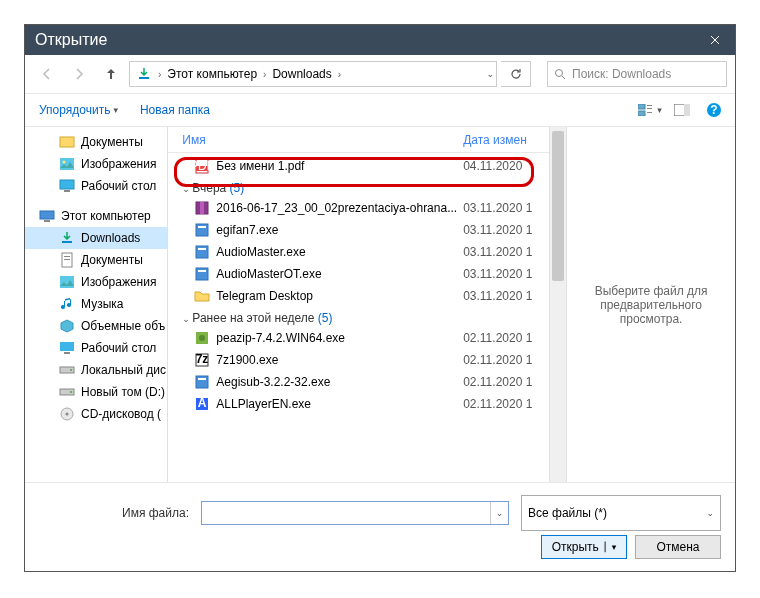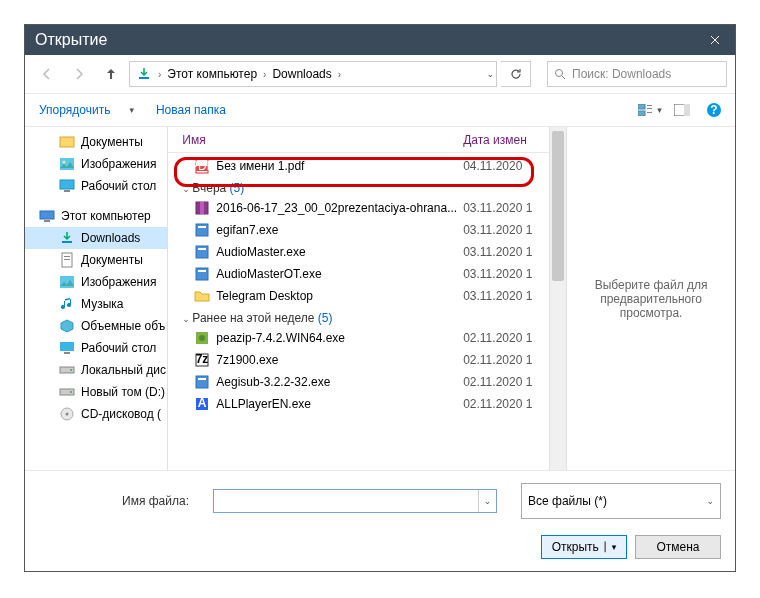--- a/index.html
+++ b/index.html
@@ -11,48 +11,48 @@
 .closebtn{width:40px;height:30px;display:flex;align-items:center;justify-content:center;color:#fff;cursor:pointer;margin-right:-10px}
 .navrow{height:38px;display:flex;align-items:center;padding:4px 8px;gap:4px}
 .navbtn{width:28px;height:28px;display:flex;align-items:center;justify-content:center;color:#888;border-radius:2px}
 .navbtn.en{color:#333}
 .breadcrumb{flex:1;height:26px;border:1px solid #ccc;display:flex;align-items:center;padding:0 2px;gap:2px;background:#fff}
 .bc-seg{padding:2px 4px;display:flex;align-items:center;gap:4px}
 .bc-sep{color:#666;font-size:10px}
 .refresh{width:30px;height:26px;border:1px solid #ccc;border-left:none;display:flex;align-items:center;justify-content:center}
 .search{width:180px;height:26px;border:1px solid #ccc;margin-left:12px;display:flex;align-items:center;padding:0 6px;color:#888;gap:6px}
 .toolbar{height:34px;border-top:1px solid #e8e8e8;border-bottom:1px solid #e8e8e8;background:#fff;display:flex;align-items:center;padding:0 8px;gap:10px}
-.tbtn{color:#0066cc;padding:4px 6px;display:flex;align-items:center;gap:19px;cursor:pointer}
+.tbtn{color:#0066cc;padding:4px 6px;display:flex;align-items:center;gap:3px;cursor:pointer}
 .tbend{margin-left:auto;display:flex;align-items:center;gap:6px}
 .iconbtn{width:26px;height:22px;border:1px solid transparent;display:flex;align-items:center;justify-content:center;color:#555}
 .iconbtn.help{color:#0099e5}
 .body{flex:1;display:flex;min-height:0}
 .tree{width:155px;border-right:1px solid #e0e0e0;overflow:hidden;padding:4px 0}
 .tnode{height:22px;display:flex;align-items:center;padding-left:20px;gap:6px;white-space:nowrap;font-size:12px}
 .tnode.l2{padding-left:34px}
 .tnode.sel{background:#cce8ff}
 .ticon{width:16px;height:16px;flex-shrink:0}
 .filepane{flex:1;display:flex;min-height:0;border-right:1px solid #e0e0e0}
 .filelist{flex:1;overflow:hidden;position:relative}
-.fhdr{height:26px;border-bottom:1px solid #e8e8e8;display:flex;align-items:center;padding-left:14px;color:#701a75}
+.fhdr{height:26px;border-bottom:1px solid #e8e8e8;display:flex;align-items:center;padding-left:14px;color:#3b82f6}
 .fhdr .c1{flex:1}
 .fhdr .c2{width:86px;text-align:left}
 .fbody{padding:2px 0}
 .group{padding:4px 0 2px 14px;color:#333}
 .group .gt{color:#0066cc}
 .frow{height:22px;display:flex;align-items:center;padding-left:26px;gap:6px}
 .frow .fn{flex:1;white-space:nowrap;overflow:hidden;text-overflow:ellipsis}
 .frow .fd{width:86px;color:#555;font-size:12px}
 .ficon{width:16px;height:16px;flex-shrink:0}
 .highlight{position:absolute;border:3px solid #d40000;border-radius:12px;pointer-events:none}
 .scroll{width:17px;background:#f0f0f0;border-left:1px solid #e0e0e0;position:relative}
 .thumb{position:absolute;left:2px;right:2px;background:#c8c8c8;border-radius:2px}
 .preview{width:180px;display:flex;align-items:center;justify-content:center;color:#666;text-align:center;padding:10px;font-size:12px}
 .bottom{border-top:1px solid #e8e8e8;padding:12px 14px;background:#fff}
-.brow{display:flex;align-items:center;gap:24px;margin-bottom:16px}
+.brow{display:flex;align-items:center;gap:12px;margin-bottom:4px}
 .blabel{width:150px;text-align:right;color:#333}
 .fname{flex:1;height:24px;border:1px solid #7a9fd4;display:flex;align-items:center}
 .fname .dd{width:18px;height:100%;border-left:1px solid #ccc;display:flex;align-items:center;justify-content:center;color:#555}
 .ftype{width:200px;height:36px;border:1px solid #aaa;display:flex;align-items:center;padding:0 6px;justify-content:space-between}
 .btns{display:flex;justify-content:flex-end;gap:8px}
 .btn{width:86px;height:24px;border:1px solid #aaa;background:#e8e8e8;display:flex;align-items:center;justify-content:center;cursor:pointer}
 .btn.primary{border:1px solid #0078d7;background:#e5f1fb}
 .btn.primary .dd{margin-left:6px;font-size:9px}
 .chev{font-size:9px;color:#555}
 svg{display:block}

